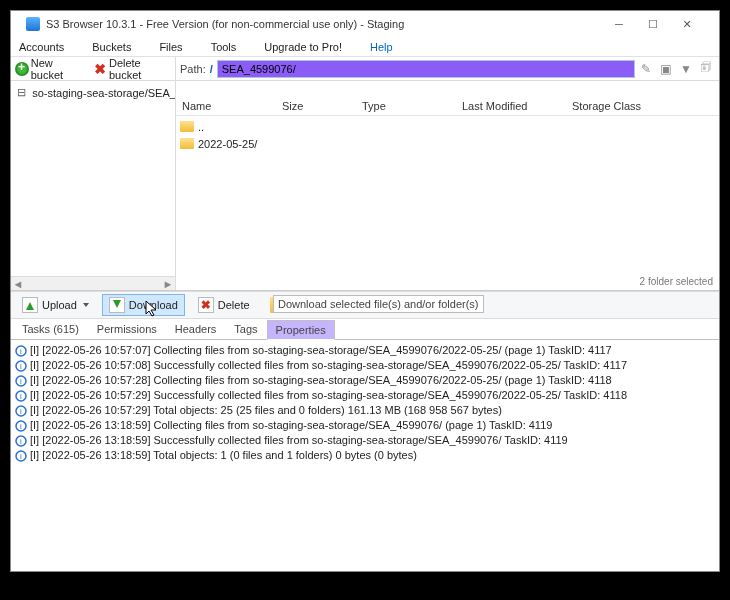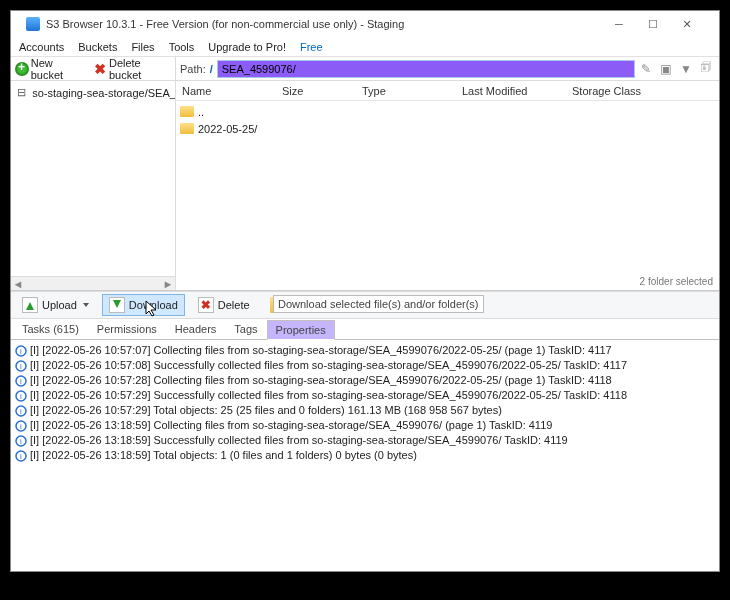--- a/index.html
+++ b/index.html
@@ -2,21 +2,21 @@
 <html><head>
 <meta charset="utf-8">
 <style>
   * { box-sizing: border-box; margin: 0; padding: 0; }
   body { font-family: "Segoe UI", Tahoma, sans-serif; font-size: 11px; color: #222; background: #000; width: 730px; height: 600px; position: relative; }
   .window { position: absolute; top: 10px; left: 10px; width: 710px; height: 562px; background: #fff; border: 1px solid #888; box-shadow: 0 4px 18px rgba(0,0,0,0.5); display: flex; flex-direction: column; }
   .titlebar { height: 26px; display: flex; align-items: center; padding: 0 15px; }
   .titlebar .app-icon { width: 14px; height: 14px; background: linear-gradient(#5ab2ff,#1e74d4); border-radius: 2px; margin-right: 6px; }
   .titlebar .title { flex: 1; font-size: 11px; color: #333; }
   .titlebar .winbtn { width: 34px; height: 22px; display: flex; align-items: center; justify-content: center; color: #555; }
-  .menubar { height: 20px; display: flex; align-items: center; gap: 14px; padding: 0 8px; border-bottom: 1px solid #e1e1e1; color: #222; }
+  .menubar { height: 20px; display: flex; align-items: center; gap: 28px; padding: 0 8px; border-bottom: 1px solid #e1e1e1; color: #222; }
   .menubar span:last-child { color: #0066c4; }
   .toolbar-row { height: 24px; display: flex; align-items: center; border-bottom: 1px solid #dcdcdc; }
   .toolbar-left { width: 165px; display: flex; gap: 6px; align-items: center; padding-left: 4px; border-right: 1px solid #dcdcdc; height: 100%; }
   .tb-btn { display: flex; align-items: center; gap: 2px; font-size: 11px; }
   .ico { width: 14px; height: 14px; display: inline-block; }
   .plus { background: radial-gradient(circle,#3dbb34 40%,#2a8f24 60%); border-radius: 50%; position: relative; }
   .plus::after { content:"+"; color:#fff; font-weight:bold; position:absolute; left:3px; top:-2px; font-size:12px; }
   .cross { color:#d03020; font-weight:bold; font-size:14px; line-height:14px; text-align:center; }
   .toolbar-right { flex:1; display:flex; align-items:center; padding:0 4px; gap:4px; }
   .path-label { color:#444; }
@@ -25,21 +25,21 @@
   .tool-icons { display:flex; gap:6px; color:#888; padding-right:2px; }
   .tool-icons span { width:14px; height:14px; display:flex; align-items:center; justify-content:center; font-size:12px; }
   .content-split { display:flex; height:210px; border-bottom:1px solid #ccc; }
   .tree { width:165px; border-right:1px solid #dcdcdc; padding:4px 2px; overflow:hidden; position:relative; }
   .tree-item { display:flex; align-items:center; gap:3px; padding:1px 0 1px 4px; white-space:nowrap; }
   .expander { width:10px; text-align:center; color:#666; }
   .bucket-icon { width:14px; height:12px; background:linear-gradient(#f4a8e6,#d070c8); border-radius:1px; }
   .tree-scroll { position:absolute; bottom:0; left:0; right:0; height:14px; background:#f0f0f0; border-top:1px solid #dcdcdc; display:flex; align-items:center; }
   .tree-scroll .arrow { width:14px; text-align:center; color:#888; }
   .tree-scroll .track { flex:1; background:#f0f0f0; }
-  .listing { flex:1; display:flex; flex-direction:column; }
+  .listing { flex:1; display:flex; flex-direction:column;margin-top:15px; }
   .list-head { height:20px; display:flex; align-items:center; border-bottom:1px solid #e4e4e4; background:#fff; }
   .list-head span { padding:0 6px; font-size:11px; color:#333; }
   .col-name{width:100px} .col-size{width:80px} .col-type{width:100px} .col-lm{width:110px} .col-sc{width:110px}
   .list-body { flex:1; padding:2px 0; }
   .row { height:17px; display:flex; align-items:center; padding-left:4px; gap:4px; }
   .folder-ico { width:14px; height:11px; background:linear-gradient(#ffe08a,#f1bd3b); border-radius:1px; }
   .action-bar { height:28px; display:flex; align-items:center; gap:6px; padding:0 4px; background:#f6f7f8; border-top:1px solid #dcdcdc; border-bottom:1px solid #dcdcdc; position:relative; }
   .abtn { height:22px; display:flex; align-items:center; gap:4px; padding:0 6px; border:1px solid transparent; font-size:11px; }
   .abtn .aicon { width:16px; height:16px; position:relative; }
   .abtn .aicon.page { background:#fff; border:1px solid #bbb; }
@@ -73,21 +73,21 @@
     <div class="winbtn">☐</div>
     <div class="winbtn">✕</div>
   </div>
 
   <div class="menubar">
     <span>Accounts</span>
     <span>Buckets</span>
     <span>Files</span>
     <span>Tools</span>
     <span>Upgrade to Pro!</span>
-    <span>Free</span>
+    <span>Help</span>
   </div>
 
   <div class="toolbar-row">
     <div class="toolbar-left">
       <div class="tb-btn">
         <span class="ico plus"></span>
         <span>New bucket</span>
       </div>
       <div class="tb-btn">
         <span class="ico cross">✖</span>

